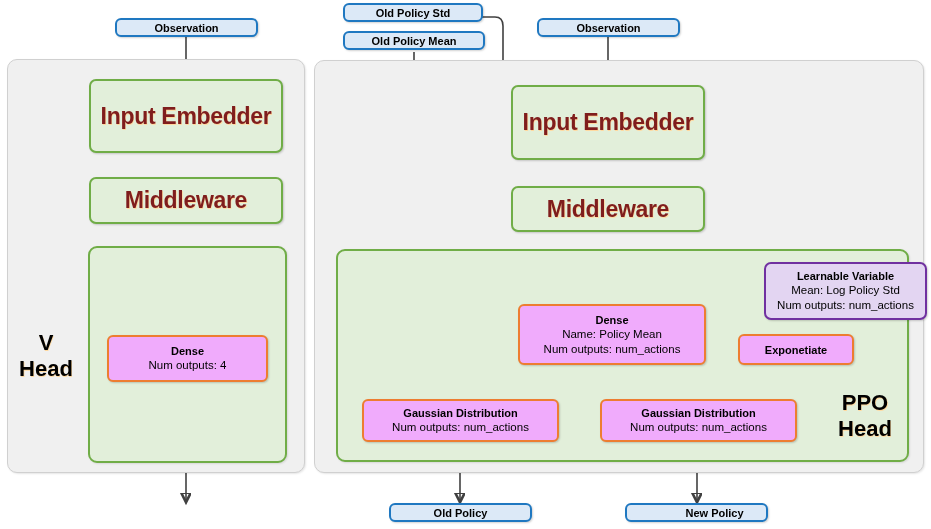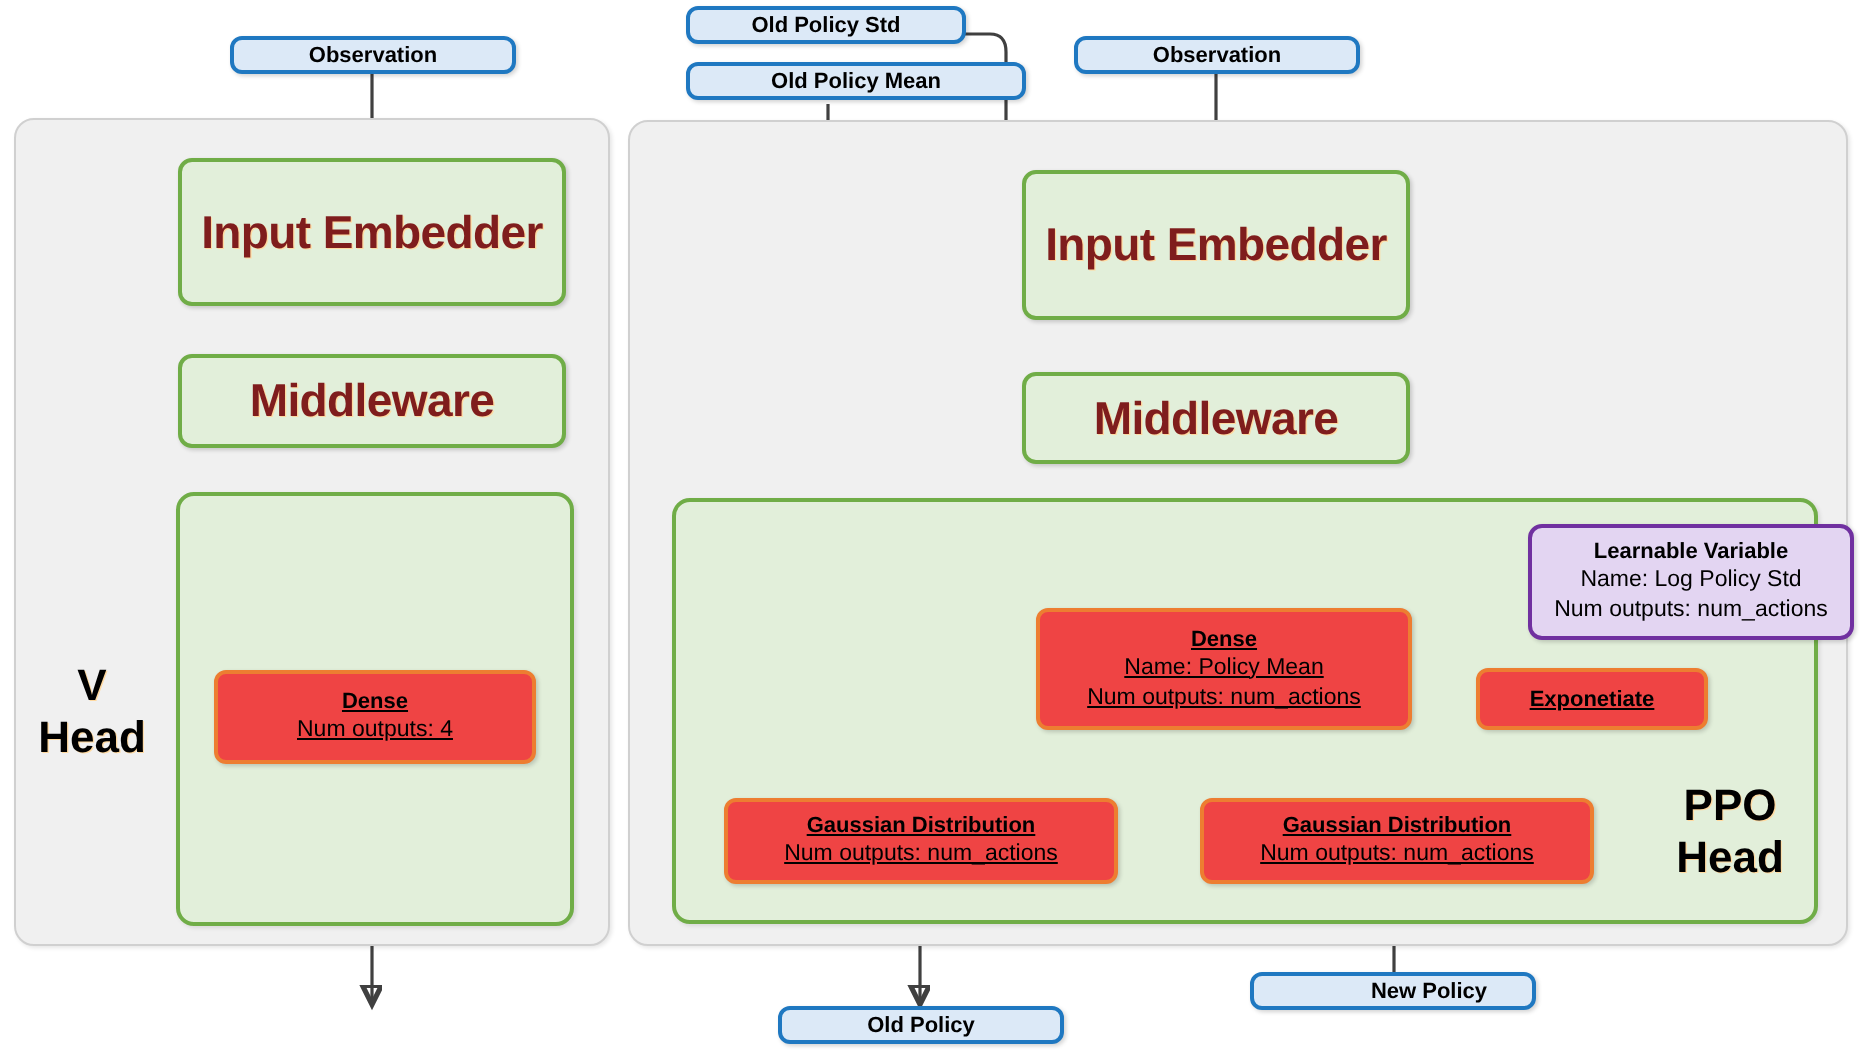--- a/index.html
+++ b/index.html
@@ -11,21 +11,21 @@
   .gray-panel{position:absolute;background:#f0f0f0;border:1px solid #d0d0d0;
               border-radius:10px;box-shadow:1px 1px 2px rgba(0,0,0,.10);}
   .green-panel{position:absolute;background:#e2efda;border:2px solid #70ad47;
                border-radius:9px;box-shadow:1px 1px 2px rgba(0,0,0,.10);}
 
   
   .box{position:absolute;box-sizing:border-box;display:flex;flex-direction:column;
        align-items:center;justify-content:center;text-align:center;
        box-shadow:1px 1px 2px rgba(0,0,0,.18);}
   .box.green{background:#e2efda;border:2px solid #70ad47;border-radius:7px;}
-  .box.orange{background:#ef4444;border:2px solid #ed7d31;border-radius:6px;text-decoration:underline;}
+  .box.orange{background:#f0abfc;border:2px solid #ed7d31;border-radius:6px;}
   .box.purple{background:#e3d5f2;border:2px solid #7030a0;border-radius:7px;}
   .box.blue{background:#dce9f7;border:2px solid #1f78c1;border-radius:6px;}
 
   .big-label{font-size:23px;font-weight:bold;color:#7f1d1d;letter-spacing:-.3px;
              text-shadow:0.6px 0.6px 0 #ffd9a0;}
   .title-line{font-size:11px;font-weight:bold;color:#000;line-height:14px;}
   .sub-line{font-size:11.5px;color:#000;line-height:15px;}
   .io-label{font-size:11px;font-weight:bold;color:#000;}
 
   .head-label{position:absolute;text-align:center;font-size:22px;font-weight:bold;
@@ -97,21 +97,21 @@
     <span class="sub-line">Num outputs: 4</span>
   </div>
 
 
   <div class="gray-panel" style="left:314px;top:60px;width:608px;height:411px;"></div>
 
   <div class="box blue" style="left:343px;top:3px;width:140px;height:19px;">
     <span class="io-label">Old Policy Std</span>
   </div>
 
-  <div class="box blue" style="left:343px;top:31px;width:170px;height:19px;">
+  <div class="box blue" style="left:343px;top:31px;width:142px;height:19px;">
     <span class="io-label">Old Policy Mean</span>
   </div>
 
   <div class="box blue" style="left:537px;top:18px;width:143px;height:19px;">
     <span class="io-label">Observation</span>
   </div>
 
   <div class="box green" style="left:511px;top:85px;width:194px;height:75px;">
     <span class="big-label">Input Embedder</span>
   </div>
@@ -128,21 +128,21 @@
   </div>
 
   <div class="box orange" style="left:518px;top:304px;width:188px;height:61px;">
     <span class="title-line">Dense</span>
     <span class="sub-line">Name: Policy Mean</span>
     <span class="sub-line">Num outputs: num_actions</span>
   </div>
 
   <div class="box purple" style="left:764px;top:262px;width:163px;height:58px;">
     <span class="title-line">Learnable Variable</span>
-    <span class="sub-line">Name: Log Policy Std</span>
+    <span class="sub-line">Mean: Log Policy Std</span>
     <span class="sub-line">Num outputs: num_actions</span>
   </div>
 
   <div class="box orange" style="left:738px;top:334px;width:116px;height:31px;">
     <span class="title-line">Exponetiate</span>
   </div>
 
   <div class="box orange" style="left:362px;top:399px;width:197px;height:43px;">
     <span class="title-line">Gaussian Distribution</span>
     <span class="sub-line">Num outputs: num_actions</span>
@@ -150,17 +150,17 @@
 
   <div class="box orange" style="left:600px;top:399px;width:197px;height:43px;">
     <span class="title-line">Gaussian Distribution</span>
     <span class="sub-line">Num outputs: num_actions</span>
   </div>
 
   <div class="box blue" style="left:389px;top:503px;width:143px;height:19px;">
     <span class="io-label">Old Policy</span>
   </div>
 
-  <div class="box blue" style="left:625px;top:486px;width:143px;height:19px;padding-left:36px;">
+  <div class="box blue" style="left:625px;top:503px;width:143px;height:19px;padding-left:36px;">
     <span class="io-label">New Policy</span>
   </div>
 
 </div>
 
 </body></html>

